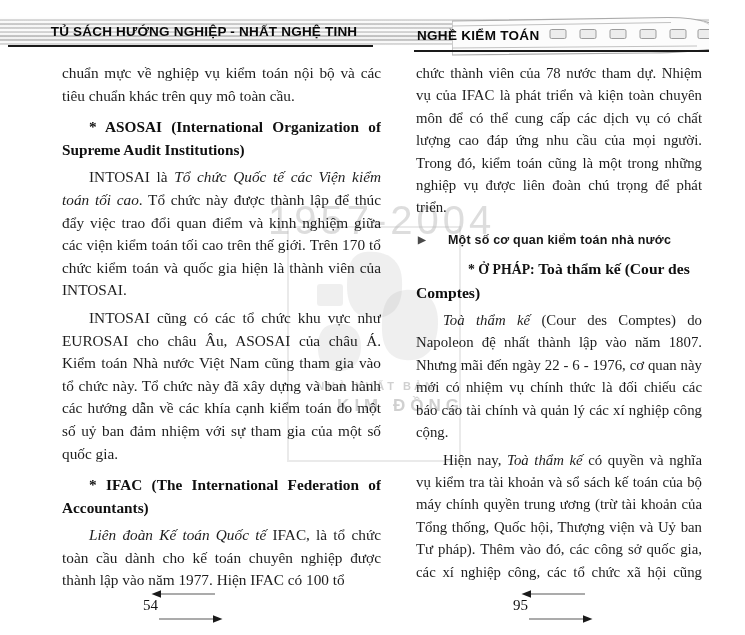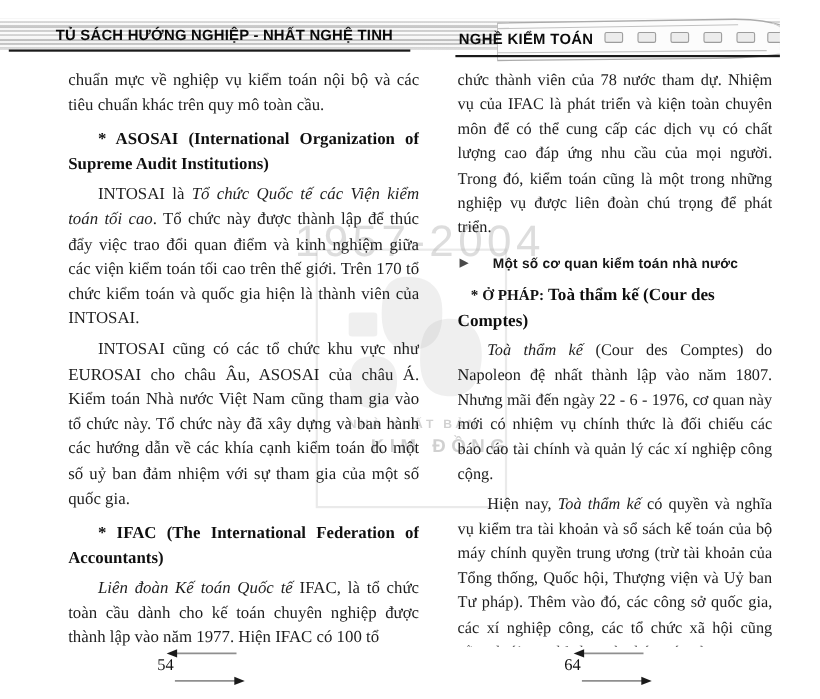--- a/index.html
+++ b/index.html
@@ -59,21 +59,21 @@
   .col p { margin:0 0 5px 0; }
   .ind { text-indent:27px; }
   .heading { font-weight:bold; margin:9px 0 5px 0 !important; color:#101010; }
   .section-heading {
     display:flex; align-items:center; margin:10px 0 7px 0;
     font-family:"Liberation Sans", sans-serif; font-weight:bold; font-size:12.5px;
     color:#161616; letter-spacing:.2px; text-align:left;
   }
   .tri { font-size:10px; color:#4a4a4a; width:32px; flex:0 0 32px; padding-left:2px; line-height:1; }
   .subheading { margin:0 0 5px 0 !important; text-indent:12px; text-align:left; }
-  .subheading .caps { font-size:13.8px; font-weight:bold; color:#141414; }
+  .subheading .caps { font-size:13.8px; font-weight:bold; color:#141414;margin-left:40px; }
   .subheading b { font-size:15.6px; color:#0e0e0e; }
 
   
   .pagenum { position:absolute; top:589px; width:92px; height:36px; z-index:2; }
   .pn-left  { left:143px; }
   .pn-right { left:513px; }
   .pagenum .num {
     position:absolute; top:8px; left:0; width:74px; 
     font-size:15px; color:#111;
   }
@@ -149,20 +149,20 @@
       <line x1="2" y1="5" x2="57" y2="5" stroke="#8f8f8f" stroke-width="1.6"></line>
       <polygon points="56,1.2 56,8.8 65.5,5" fill="#1a1a1a"></polygon>
     </svg>
   </div>
 
   <div class="pagenum pn-right">
     <svg class="arr-top" width="66" height="10" viewBox="0 0 66 10">
       <line x1="64" y1="5" x2="9" y2="5" stroke="#8f8f8f" stroke-width="1.6"></line>
       <polygon points="10,1.2 10,8.8 0.5,5" fill="#1a1a1a"></polygon>
     </svg>
-    <div class="num">64</div>
+    <div class="num">95</div>
     <svg class="arr-bot" width="66" height="10" viewBox="0 0 66 10">
       <line x1="2" y1="5" x2="57" y2="5" stroke="#8f8f8f" stroke-width="1.6"></line>
       <polygon points="56,1.2 56,8.8 65.5,5" fill="#1a1a1a"></polygon>
     </svg>
   </div>
 
 </div>
 
 </body></html>

